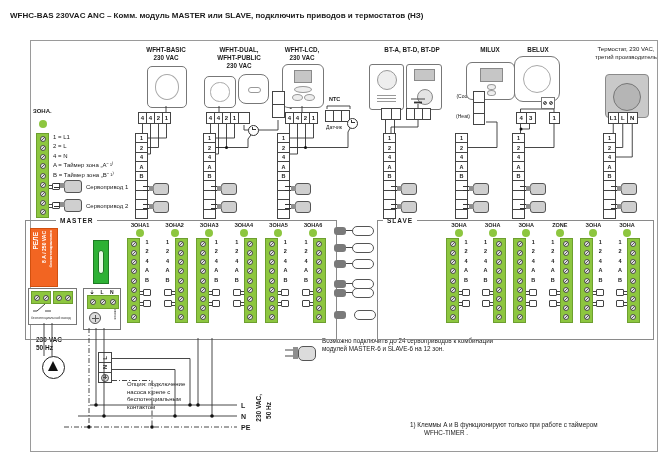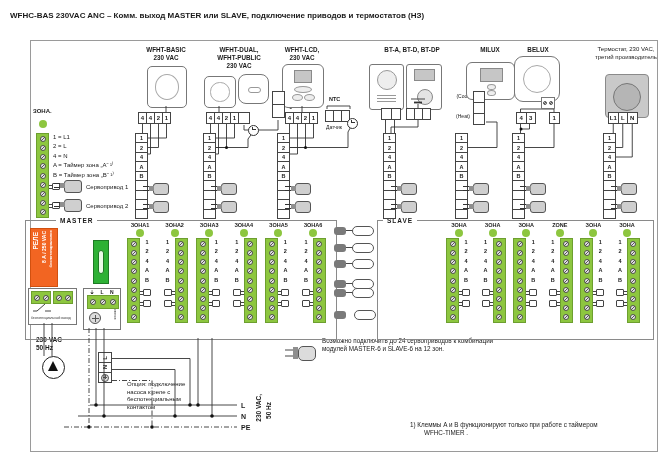--- a/index.html
+++ b/index.html
@@ -97,21 +97,21 @@
   .stackcell .vtext{font-size:6px;font-weight:bold;}
 
   .note{font-size:6.3px;line-height:1.25;}
   .buslbl{height:11px;line-height:11px;font-size:7px;font-weight:bold;}
 </style>
 </head>
 <body>
 
 <div class="canvas">
 
-  <div class="abs title">WFHC-BAS 230VAC ANC – Комм. выход  MASTER или SLAVE, подключение приводов и термостатов  (НЗ)</div>
+  <div class="abs title">WFHC-BAS 230VAC ANC – Комм. модуль  MASTER или SLAVE, подключить приводов и термостатов  (НЗ)</div>
   <div class="abs frame"></div>
 
   <svg class="abs wires" width="670" height="474" viewBox="0 0 670 474">
     <g fill="none" stroke="#333" stroke-width="0.9">
 
       <path d="M166,106V112 M219,106V112 M302,106V112"></path>
 
       <path d="M166.5,124V138H148 M158.5,124V147.5H148 M150.5,124V154H148 M142.5,124V157H148"></path>
 
       <path d="M234.5,124V138H216 M226.5,124V147.5H216 M218.5,124V154H216 M210.5,124V157H216"></path>

